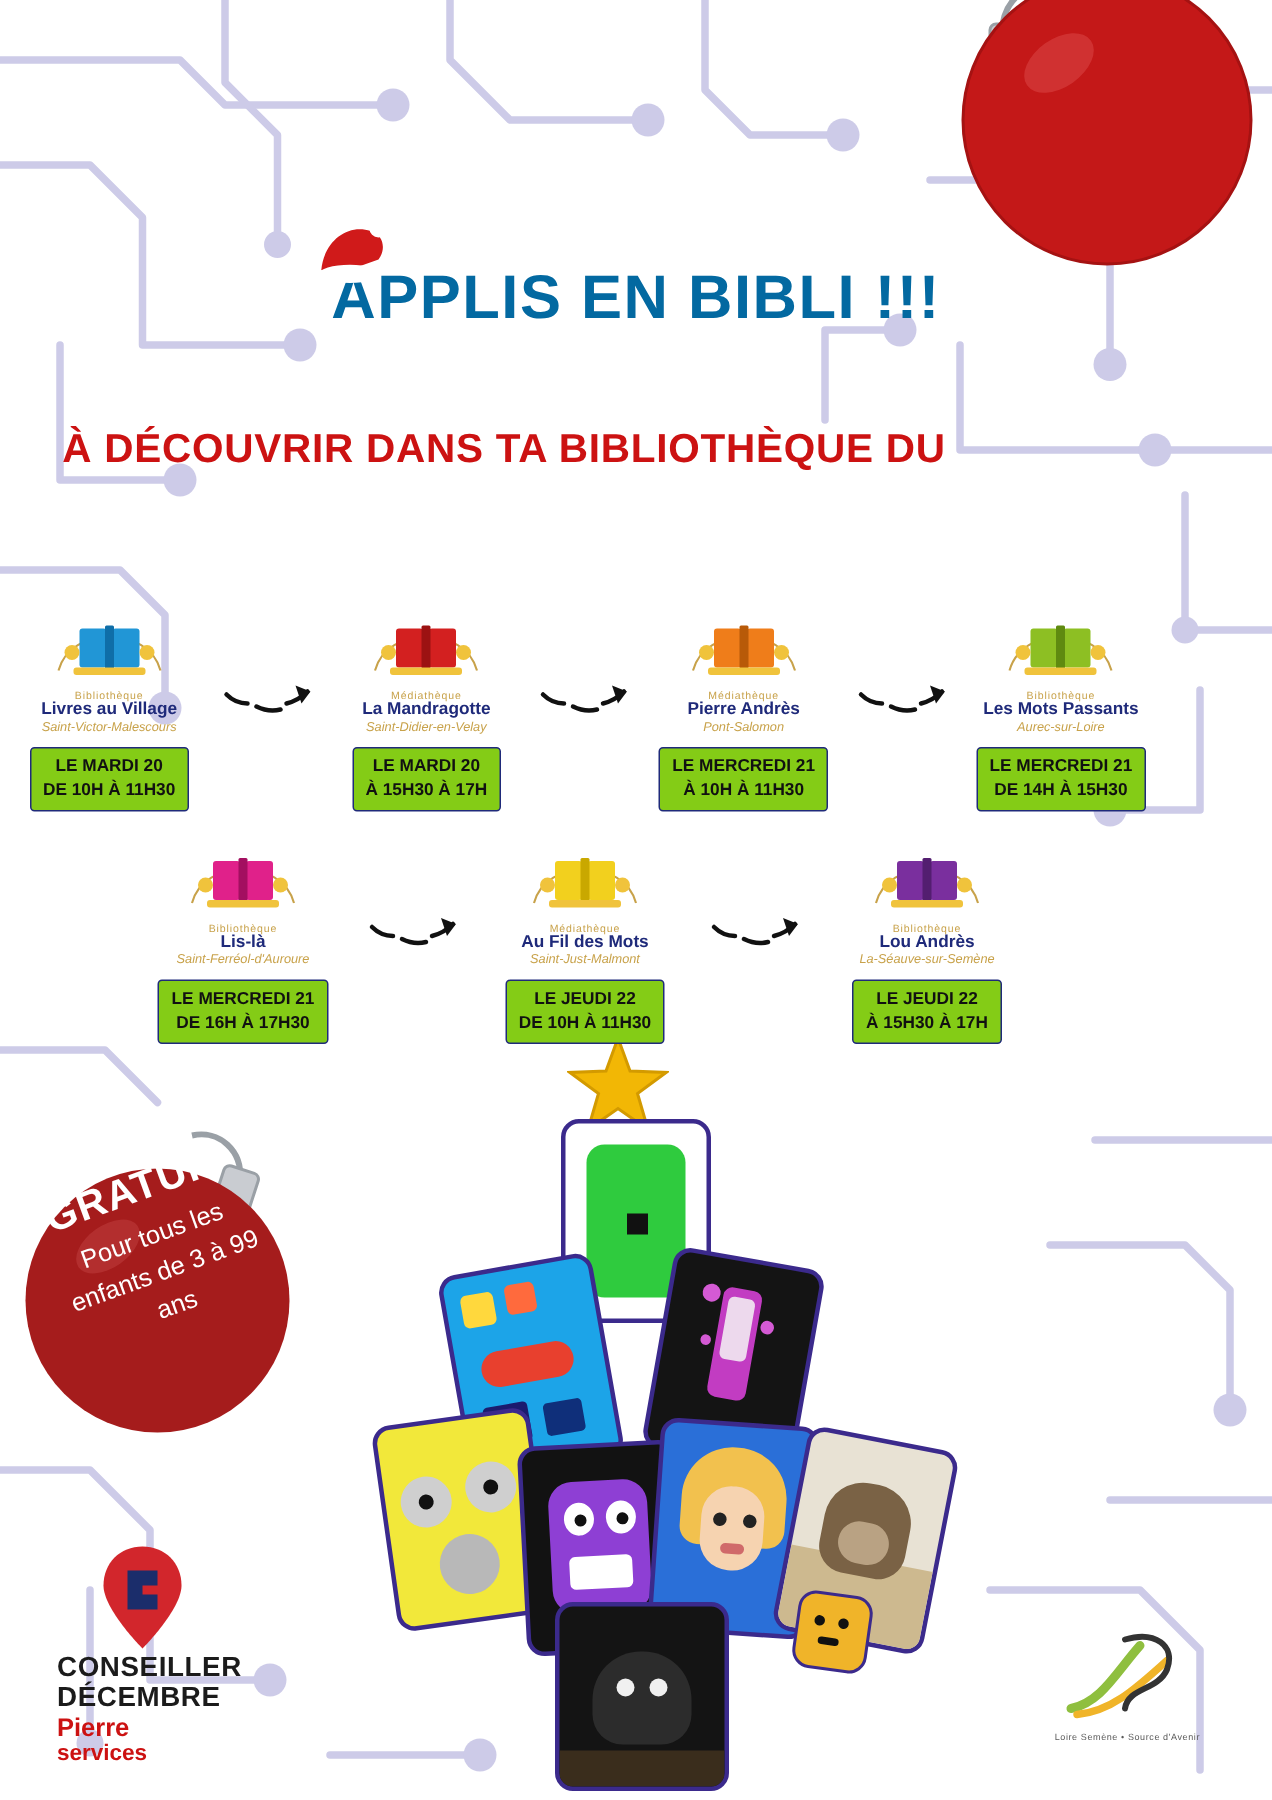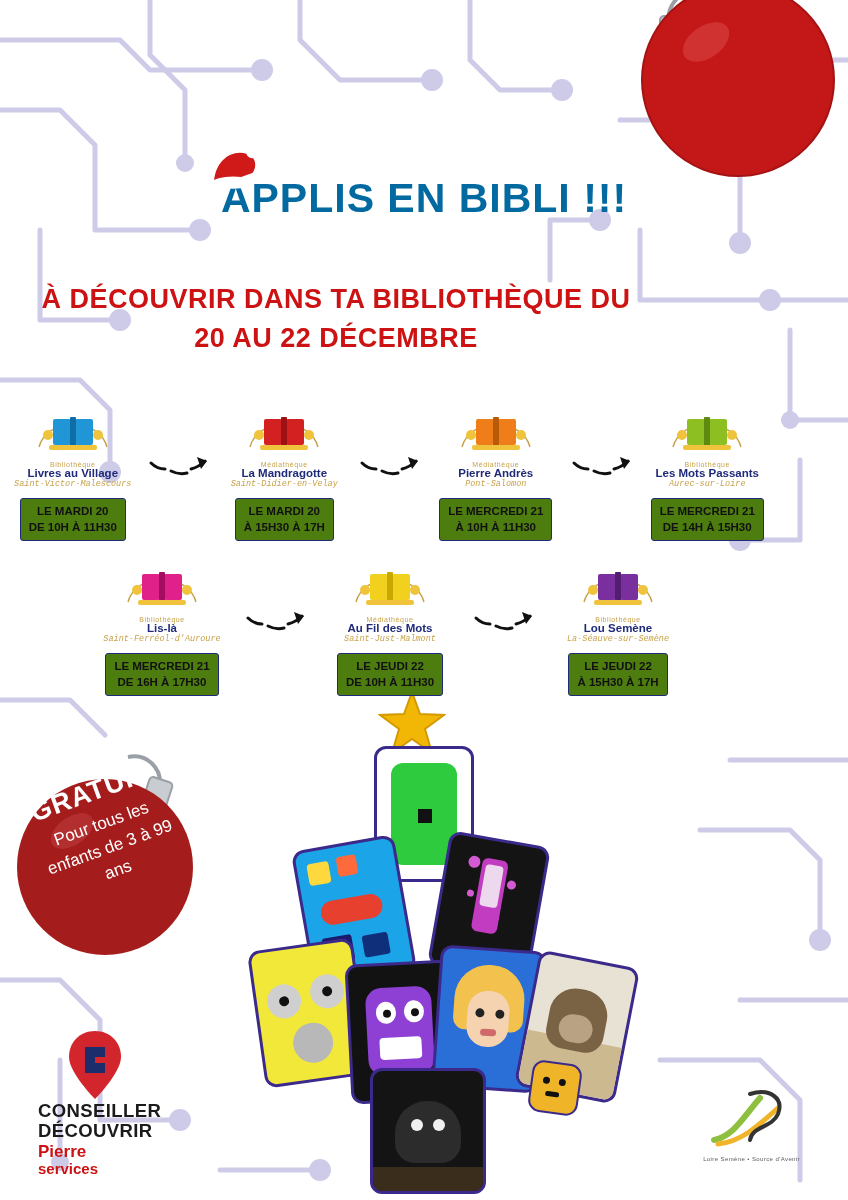--- a/index.html
+++ b/index.html
@@ -137,33 +137,32 @@
     font-size: 7px;
     color: #c8a24a;
     letter-spacing: 0.6px;
     margin-bottom: -2px;
   }
   .lib-town {
     font-size: 8.5px;
     font-style: italic;
     color: #c8a24a;
     margin-top: 0px;
-    font-family: Liberation Mono, monospace;
   }
   .lib-date {
     margin: 9px auto 0;
     display: inline-block;
     border: 1.6px solid #1f2a7a;
     border-radius: 3px;
     padding: 5px 8px 5px;
     font-size: 11.5px;
     font-weight: bold;
     line-height: 1.35;
     color: #111;
-    background: #4d7c0f;
+    background: #84cc16;
   }
   .arrow {
     width: 66px;
     padding-top: 60px;
     flex: 0 0 auto;
     text-align: center;
   }
 
   
   .tree {
@@ -290,21 +289,20 @@
       <path d="M6 40 C8 18, 26 4, 44 10 C54 13, 56 24, 50 32 L16 44 Z" fill="#d01a1a"></path>
       <ellipse cx="28" cy="43" rx="24" ry="7" fill="#ffffff"></ellipse>
       <circle cx="50" cy="8" r="7" fill="#ffffff"></circle>
     </svg>
     <span>APPLIS EN BIBLI !!!</span>
   </span>
 </div>
 
 <div class="subtitle-wrap">
   <div class="subtitle">À DÉCOUVRIR DANS TA BIBLIOTHÈQUE DU</div>
-  <div class="subtitle">20 AU 22 DÉCEMBRE</div>
 </div>
 
 <div class="libs">
 
   <div class="lib-row row1">
 
     <div class="lib">
       <div class="lib-logo">
         <svg width="96" height="62" viewBox="0 0 96 62">
           <path d="M14 48 C22 18, 74 18, 82 48" stroke="#c8a24a" stroke-width="1.4" fill="none"></path>
@@ -485,21 +483,21 @@
           <path d="M14 48 C22 18, 74 18, 82 48" stroke="#c8a24a" stroke-width="1.4" fill="none"></path>
           <rect x="28" y="20" width="18" height="26" rx="2" fill="#7a2f9e"></rect>
           <rect x="50" y="20" width="18" height="26" rx="2" fill="#7a2f9e"></rect>
           <rect x="45" y="18" width="6" height="30" rx="1" fill="#531e70"></rect>
           <rect x="24" y="46" width="48" height="5" rx="2" fill="#f0c33c"></rect>
           <circle cx="23" cy="36" r="5" fill="#f0c33c"></circle>
           <circle cx="73" cy="36" r="5" fill="#f0c33c"></circle>
         </svg>
       </div>
       <div class="lib-pre">Bibliothèque</div>
-      <div class="lib-name">Lou Semène</div>
+      <div class="lib-name">Lou Andrès</div>
       <div class="lib-town">La-Séauve-sur-Semène</div>
       <div class="lib-date">
         <div>LE JEUDI 22</div>
         <div>À 15H30 À 17H</div>
       </div>
     </div>
 
   </div>
 </div>
 
@@ -575,21 +573,21 @@
   </div>
 </div>
 
 <div class="cn-logo">
   <svg width="56" height="72" viewBox="0 0 56 72">
     <path d="M28 2 C13 2 2 13 2 28 C2 44 28 70 28 70 C28 70 54 44 54 28 C54 13 43 2 28 2 Z" fill="#d2262c"></path>
     <path d="M18 18 h20 v10 h-10 v6 h10 v10 h-20 z" fill="#1b2d6b"></path>
   </svg>
   <div class="cn-text">
     <div class="cn-l1">CONSEILLER</div>
-    <div class="cn-l2">DÉCOUVRIR</div>
+    <div class="cn-l2">DÉCEMBRE</div>
     <div class="cn-l3">Pierre</div>
     <div class="cn-l4">services</div>
   </div>
 </div>
 
 <div class="partner-logo">
   <svg width="96" height="62" viewBox="0 0 96 62">
     <path d="M10 52 C30 48, 40 28, 56 10" stroke="#8fbf3f" stroke-width="6" fill="none" stroke-linecap="round"></path>
     <path d="M14 56 C36 54, 52 40, 74 20" stroke="#f0b429" stroke-width="5" fill="none" stroke-linecap="round"></path>
     <path d="M46 6 C66 0, 80 10, 74 26 C68 40, 48 38, 46 52" stroke="#333" stroke-width="4" fill="none" stroke-linecap="round"></path>

